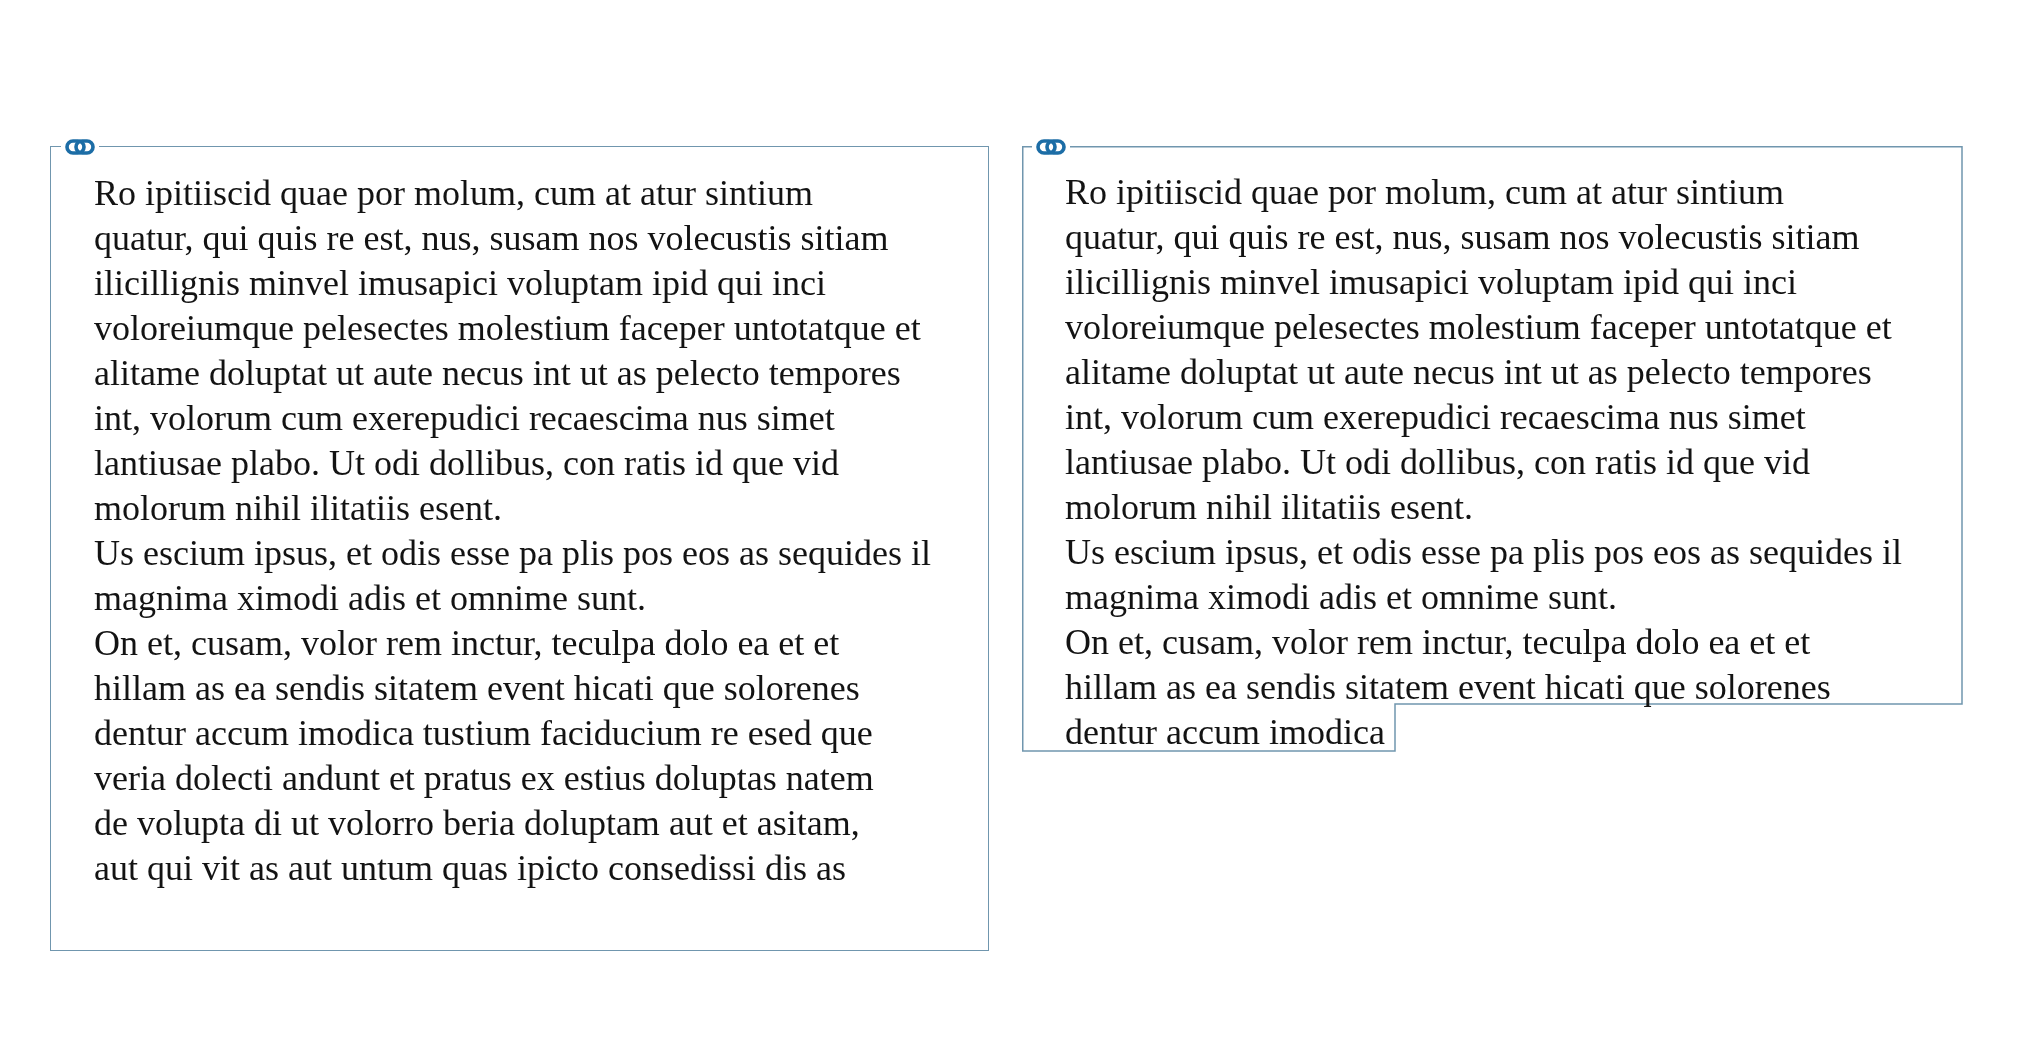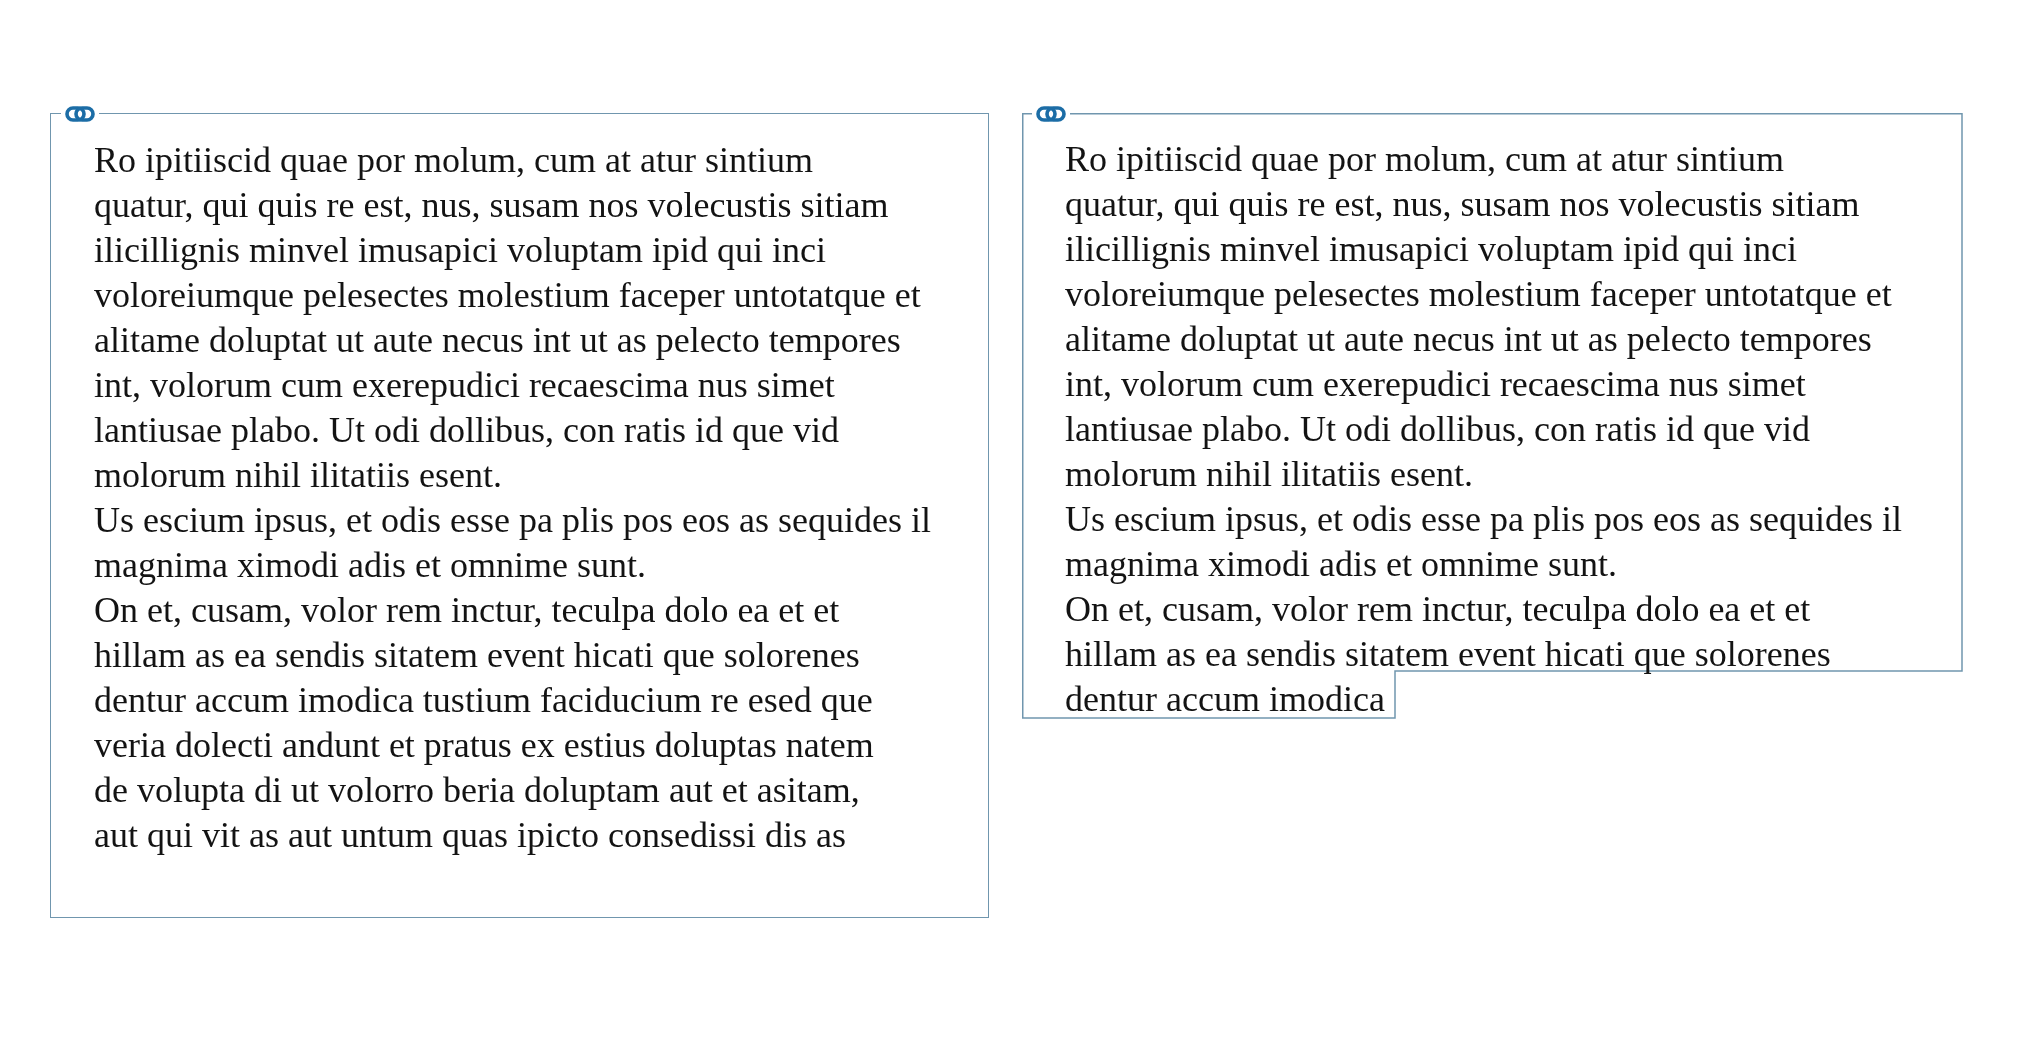--- a/index.html
+++ b/index.html
@@ -11,20 +11,21 @@
     position: relative;
     width: 2042px;
     height: 1062px;
     overflow: hidden;
     font-family: "Liberation Serif", serif;
   }
   .text-frame {
     position: absolute;
     box-sizing: border-box;
     background: #ffffff;
+    margin-top: 33px;
   }
   .frame-left {
     left: 50px;
     top: 113px;
     width: 939px;
     height: 805px;
     border: 1.5px solid #7096ae;
   }
   .frame-right {
     left: 1022px;

